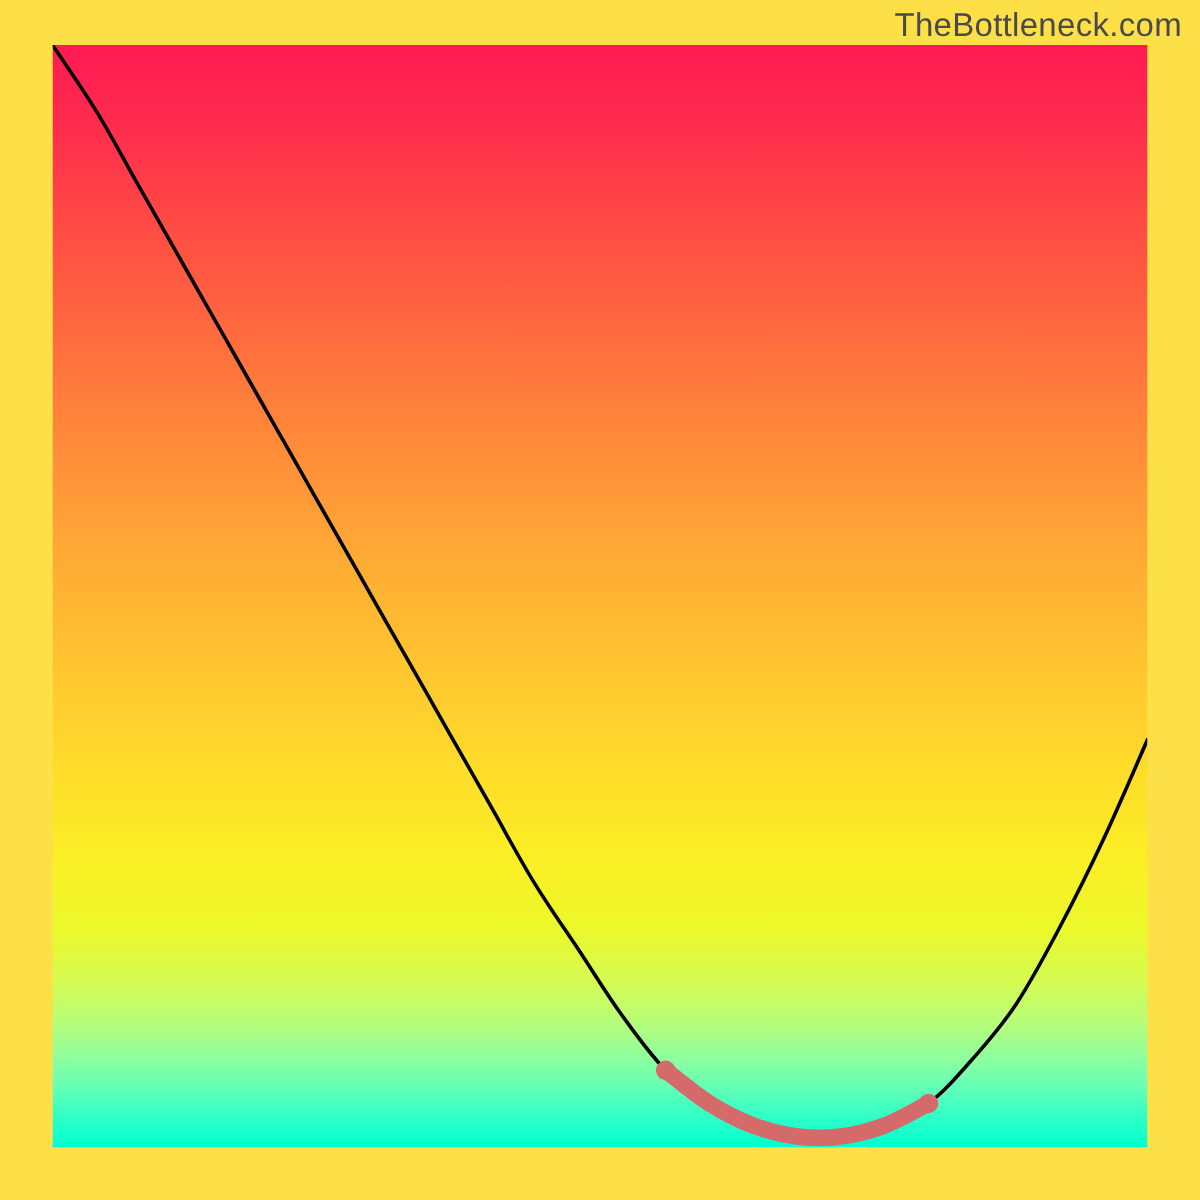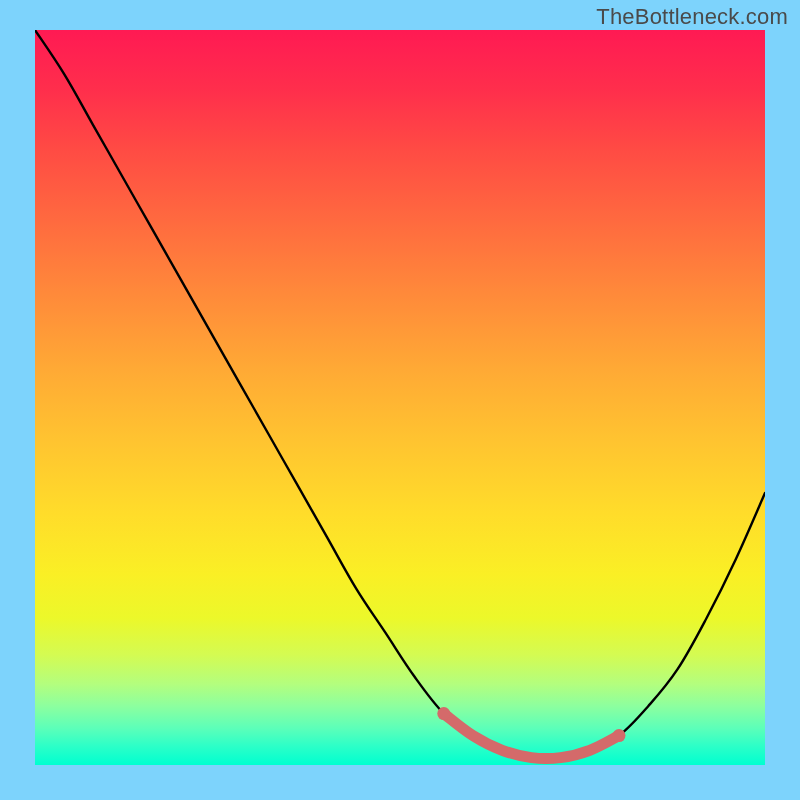--- a/index.html
+++ b/index.html
@@ -8,21 +8,21 @@
     width: 800px;
     height: 800px;
     background: #000;
     overflow: hidden;
     font-family: Arial, Helvetica, sans-serif;
   }
   .frame {
     position: relative;
     width: 800px;
     height: 800px;
-    background: #7dd3fc;
+    background: #fde047;
   }
   .watermark {
     position: absolute;
     top: 4px;
     right: 12px;
     font-size: 22px;
     font-weight: 500;
     color: #4a4a4a;
     letter-spacing: 0.2px;
     z-index: 20;

